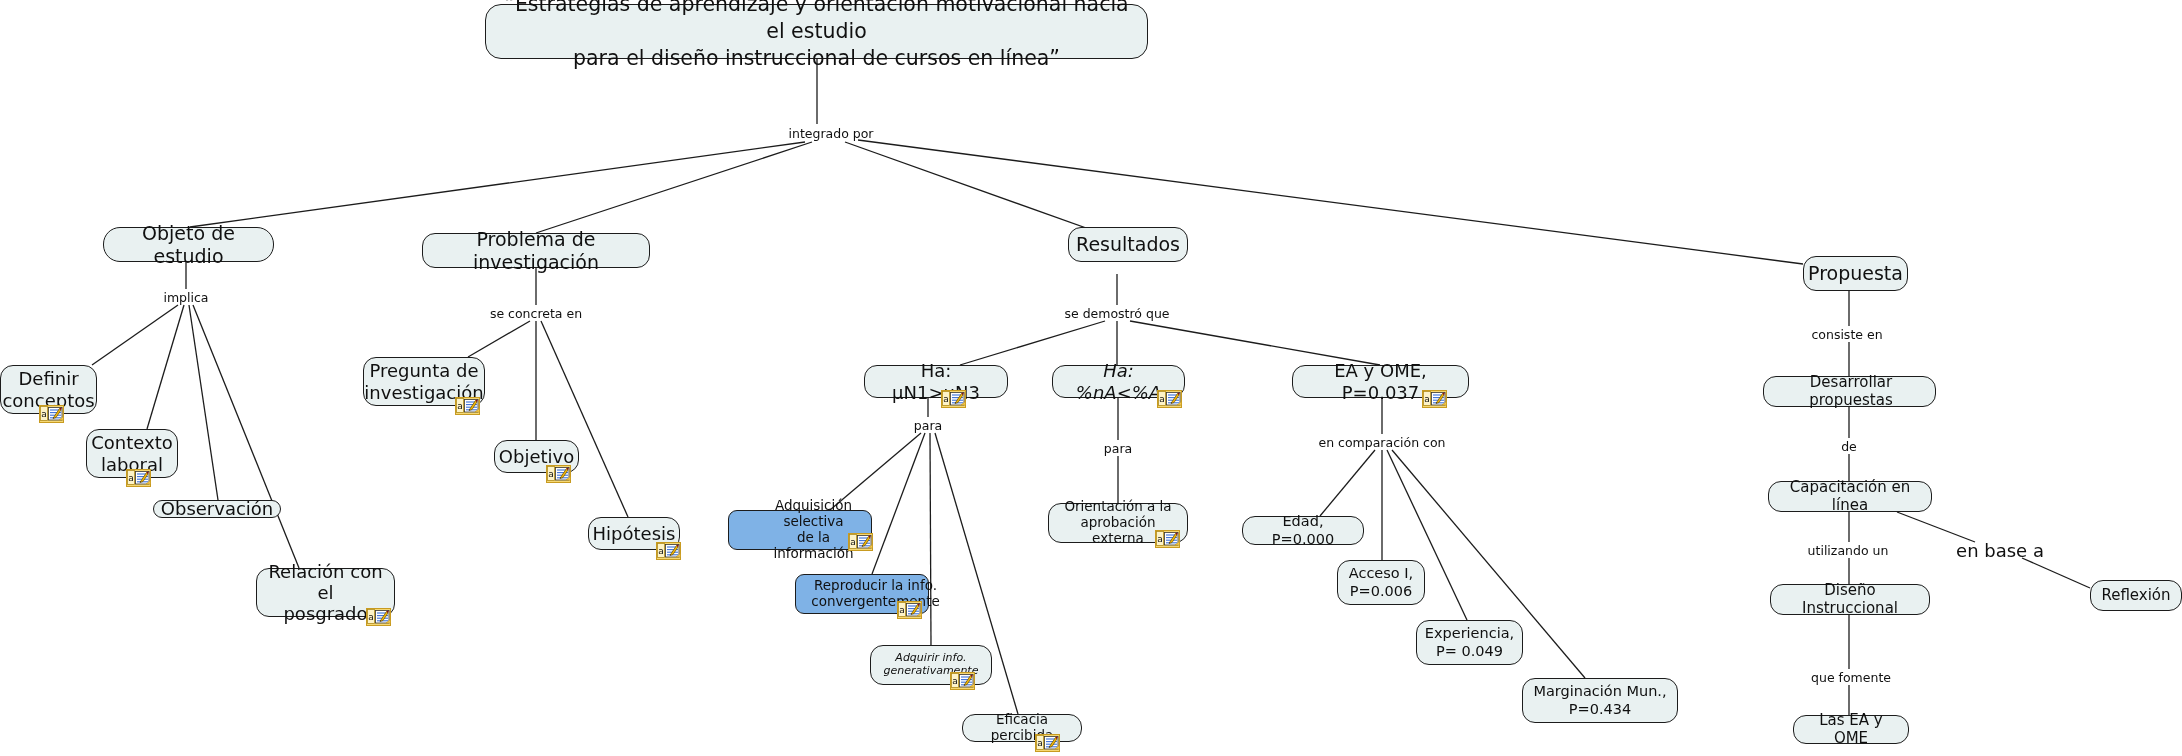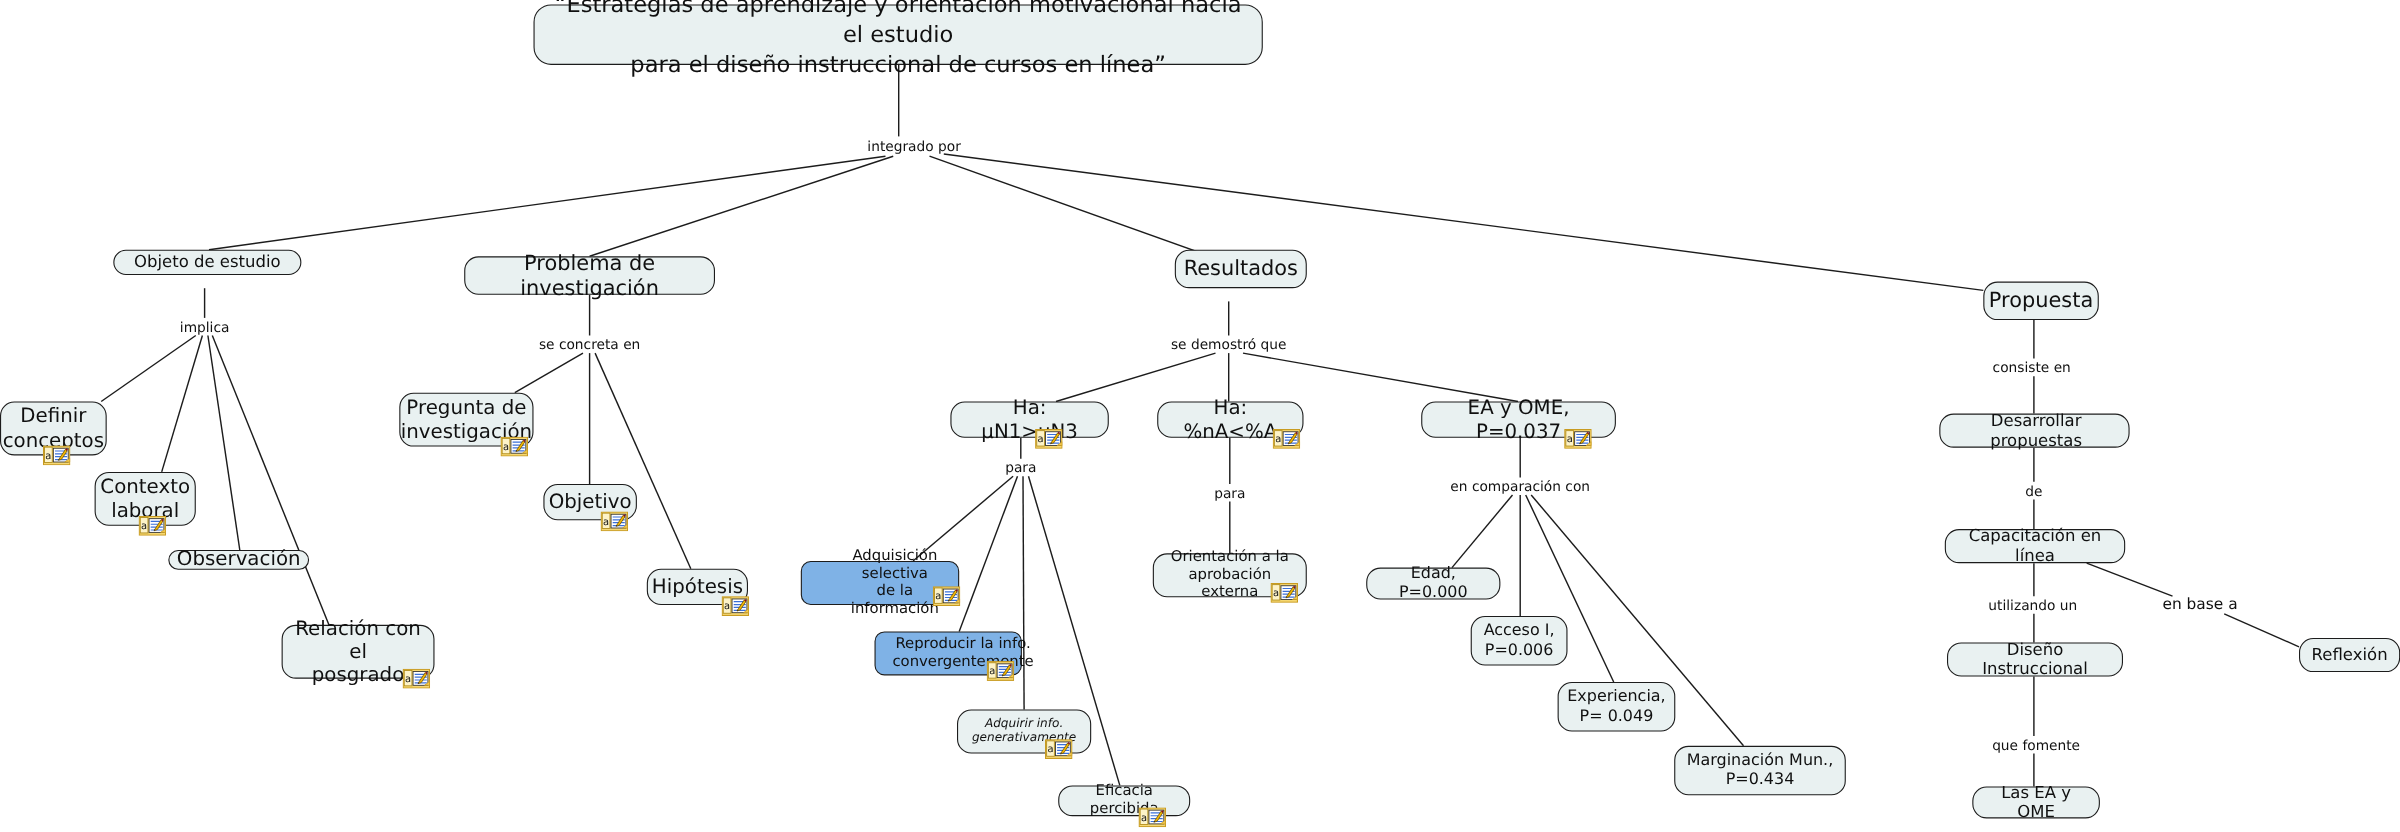--- a/index.html
+++ b/index.html
@@ -113,37 +113,37 @@
       <line x1="1849" y1="512" x2="1849" y2="542" stroke="#1c1c1c" stroke-width="1.3"></line>
       <line x1="1849" y1="558" x2="1849" y2="584" stroke="#1c1c1c" stroke-width="1.3"></line>
       <line x1="1897" y1="512" x2="1975" y2="542" stroke="#1c1c1c" stroke-width="1.3"></line>
       <line x1="2022" y1="558" x2="2090" y2="588" stroke="#1c1c1c" stroke-width="1.3"></line>
       <line x1="1849" y1="615" x2="1849" y2="669" stroke="#1c1c1c" stroke-width="1.3"></line>
       <line x1="1849" y1="685" x2="1849" y2="715" stroke="#1c1c1c" stroke-width="1.3"></line>
     </svg>
   <div id="node-layer">
       <div class="node title-node" style="left: 485px; top: 4px; width: 663px; height: 55px; font-size: 20.5px;">“Estrategias de aprendizaje y orientación motivacional hacia el estudio
 para el diseño instruccional de cursos en línea”</div>
-      <div class="node" style="left: 103px; top: 227px; width: 171px; height: 23px; font-size: 15px; border-radius: 17px;">Objeto de estudio</div>
+      <div class="node" style="left: 103px; top: 227px; width: 171px; height: 35px; font-size: 19px; border-radius: 17px;">Objeto de estudio</div>
       <div class="node" style="left: 422px; top: 233px; width: 228px; height: 35px; font-size: 19px;">Problema de investigación</div>
       <div class="node" style="left: 1068px; top: 227px; width: 120px; height: 35px; font-size: 19px;">Resultados</div>
       <div class="node" style="left: 1803px; top: 256px; width: 105px; height: 35px; font-size: 19px;">Propuesta</div>
       <div class="node" style="left: 0px; top: 365px; width: 97px; height: 49px; font-size: 18px;">Definir
 conceptos</div>
       <div class="node" style="left: 86px; top: 429px; width: 92px; height: 49px; font-size: 18px;">Contexto
 laboral</div>
       <div class="node" style="left: 153px; top: 500px; width: 128px; height: 18px; font-size: 18px;">Observación</div>
       <div class="node" style="left: 256px; top: 568px; width: 139px; height: 49px; font-size: 18px;">Relación con el
 posgrado</div>
       <div class="node" style="left: 363px; top: 357px; width: 122px; height: 49px; font-size: 18px;">Pregunta de
 investigación</div>
       <div class="node" style="left: 494px; top: 440px; width: 85px; height: 33px; font-size: 18px;">Objetivo</div>
       <div class="node" style="left: 588px; top: 517px; width: 92px; height: 33px; font-size: 18px;">Hipótesis</div>
       <div class="node" style="left: 864px; top: 365px; width: 144px; height: 33px; font-size: 18px;">Ha: µN1&gt;µN3</div>
-      <div class="node" style="left: 1052px; top: 365px; width: 133px; height: 33px; font-size: 18px;">Ha: %nA&lt;%A</div>
+      <div class="node" style="left: 1052px; top: 365px; width: 133px; height: 33px; font-size: 18px; font-style: italic;">Ha: %nA&lt;%A</div>
       <div class="node" style="left: 1292px; top: 365px; width: 177px; height: 33px; font-size: 18px;">EA y OME, P=0.037</div>
       <div class="node blue" style="left: 728px; top: 510px; width: 144px; height: 40px; font-size: 13.5px;">Adquisición selectiva
 de la información</div>
       <div class="node blue" style="left: 795px; top: 574px; width: 134px; height: 40px; font-size: 13.5px;">Reproducir la info.
 convergentemente</div>
       <div class="node" style="left: 870px; top: 645px; width: 122px; height: 40px; font-size: 11px; font-style: italic;">Adquirir info.
 generativamente</div>
       <div class="node" style="left: 962px; top: 714px; width: 120px; height: 28px; font-size: 13.5px;">Eficacia percibida</div>
       <div class="node" style="left: 1048px; top: 503px; width: 140px; height: 40px; font-size: 13.5px;">Orientación a la
 aprobación externa</div>
@@ -164,21 +164,21 @@
       <div class="linklabel" style="left: 831px; top: 133px; font-size: 12.5px;">integrado por</div>
       <div class="linklabel" style="left: 186px; top: 297px; font-size: 12.5px;">implica</div>
       <div class="linklabel" style="left: 536px; top: 313px; font-size: 12.5px;">se concreta en</div>
       <div class="linklabel" style="left: 1117px; top: 313px; font-size: 12.5px;">se demostró que</div>
       <div class="linklabel" style="left: 928px; top: 425px; font-size: 12.5px;">para</div>
       <div class="linklabel" style="left: 1118px; top: 448px; font-size: 12.5px;">para</div>
       <div class="linklabel" style="left: 1382px; top: 442px; font-size: 12.5px;">en comparación con</div>
       <div class="linklabel" style="left: 1847px; top: 334px; font-size: 12.5px;">consiste en</div>
       <div class="linklabel" style="left: 1849px; top: 446px; font-size: 12.5px;">de</div>
       <div class="linklabel" style="left: 1848px; top: 550px; font-size: 12.5px;">utilizando un</div>
-      <div class="linklabel" style="left: 2000px; top: 550px; font-size: 14px;">en base a</div>
+      <div class="linklabel" style="left: 2000px; top: 550px; font-size: 18px;">en base a</div>
       <div class="linklabel" style="left: 1851px; top: 677px; font-size: 12.5px;">que fomente</div>
     </div>
   <div id="note-layer">
       <div class="note-icon" style="left: 39px; top: 405px;">
 <svg viewBox="0 0 25 18" xmlns="http://www.w3.org/2000/svg">
   <rect x="0.5" y="0.5" width="24" height="17" fill="#f6d873" stroke="#c89b21" stroke-width="1"></rect>
   <rect x="1.5" y="1.5" width="7" height="14" fill="#fdf3c8" stroke="#b08c1c" stroke-width="0.8"></rect>
   <text x="5" y="12" font-family="DejaVu Sans, sans-serif" font-size="9" fill="#111" text-anchor="middle">a</text>
   <rect x="9.5" y="2.5" width="13.5" height="12.5" fill="#ffffff" stroke="#333" stroke-width="0.8"></rect>
   <line x1="11" y1="5" x2="22" y2="5" stroke="#3a6fd8" stroke-width="1.1"></line>

